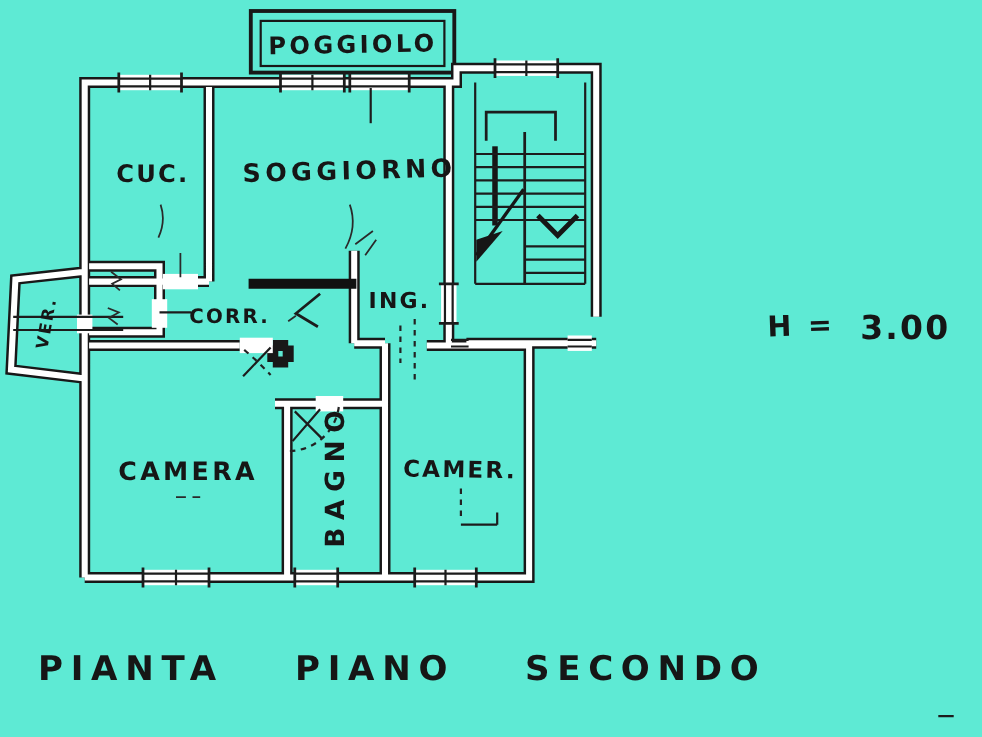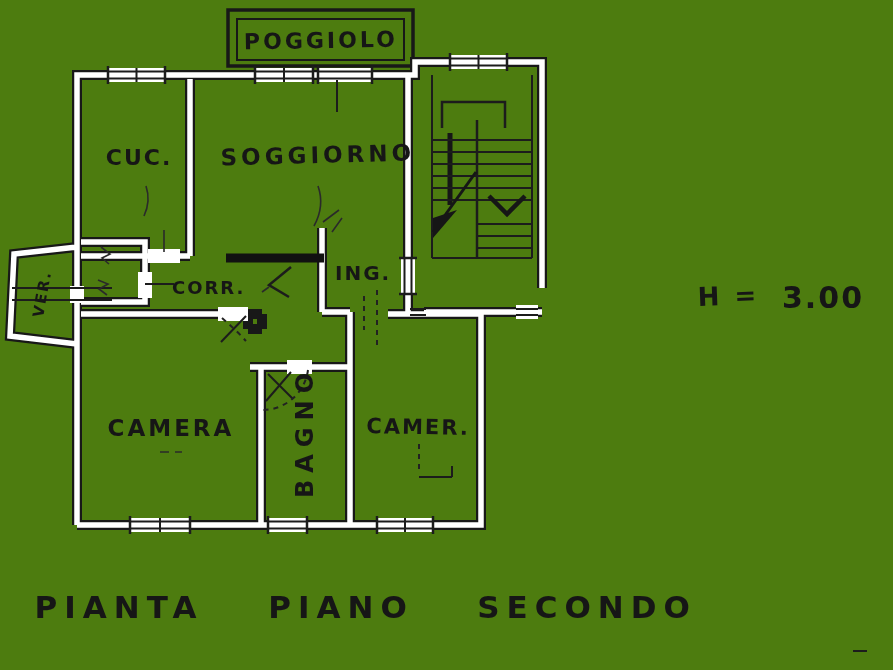--- a/index.html
+++ b/index.html
@@ -1,16 +1,16 @@
 <!DOCTYPE html>
 <html><head>
 <meta charset="utf-8">
 <style>
   html,body{margin:0;padding:0;background:#ffffff;}
-  .sheet{position:relative;width:893px;height:670px;background:#4d7c0f;overflow:hidden;}
+  .sheet{position:relative;width:893px;height:670px;background:#5eead4;overflow:hidden;}
   svg{display:block;width:893px;height:670px;}
   text{font-family:"DejaVu Sans",sans-serif;fill:#161616;}
   .room-lbl{font-weight:600;}
   .cap{font-weight:700;letter-spacing:7px;font-size:31px;}
   .wB{stroke:#181818;stroke-width:10;fill:none;stroke-linecap:butt;}
   .wW{stroke:#ffffff;stroke-width:5.5;fill:none;stroke-linecap:butt;}
   .heavy{stroke:#111111;stroke-width:9;fill:none;}
   .thin{stroke:#1c1c1c;stroke-width:2;fill:none;}
   .thin25{stroke:#1c1c1c;stroke-width:2.5;fill:none;}
   .thin15{stroke:#2a2a2a;stroke-width:1.6;fill:none;}

